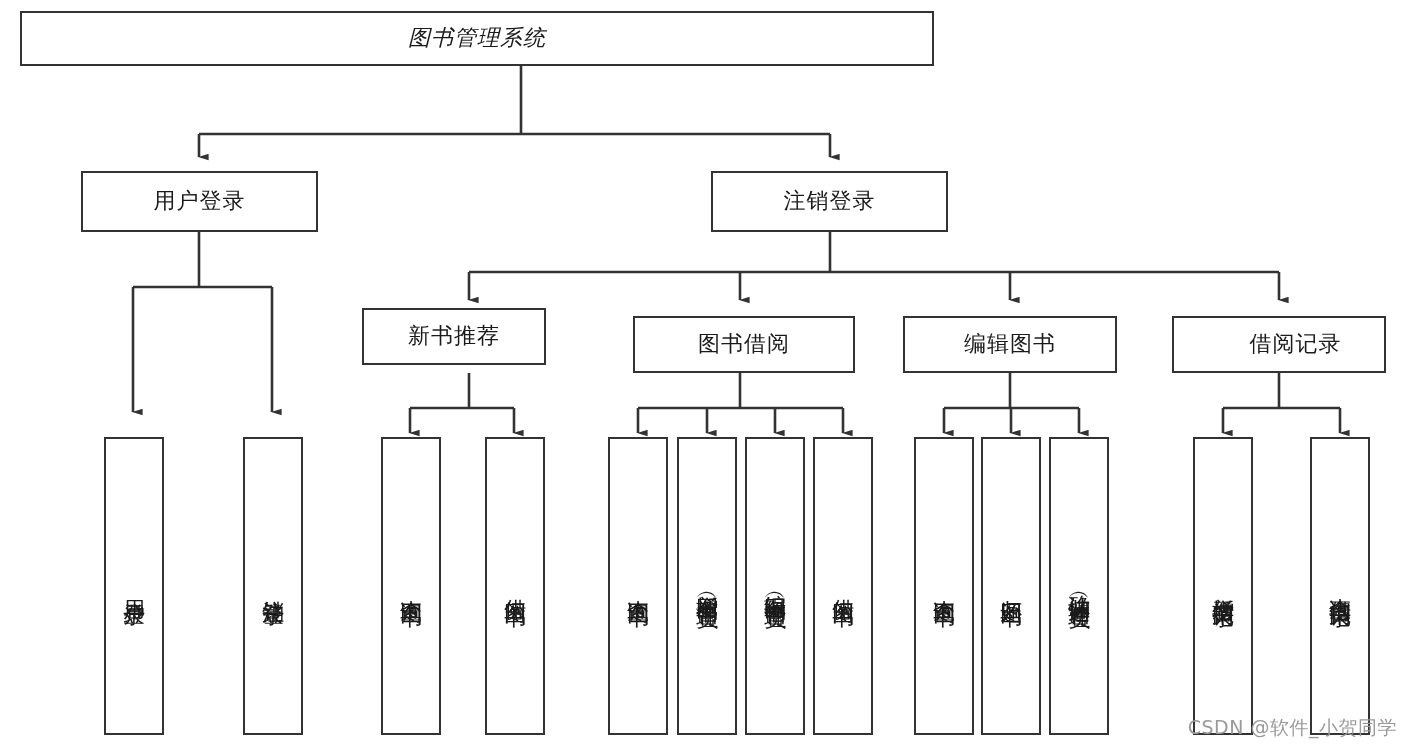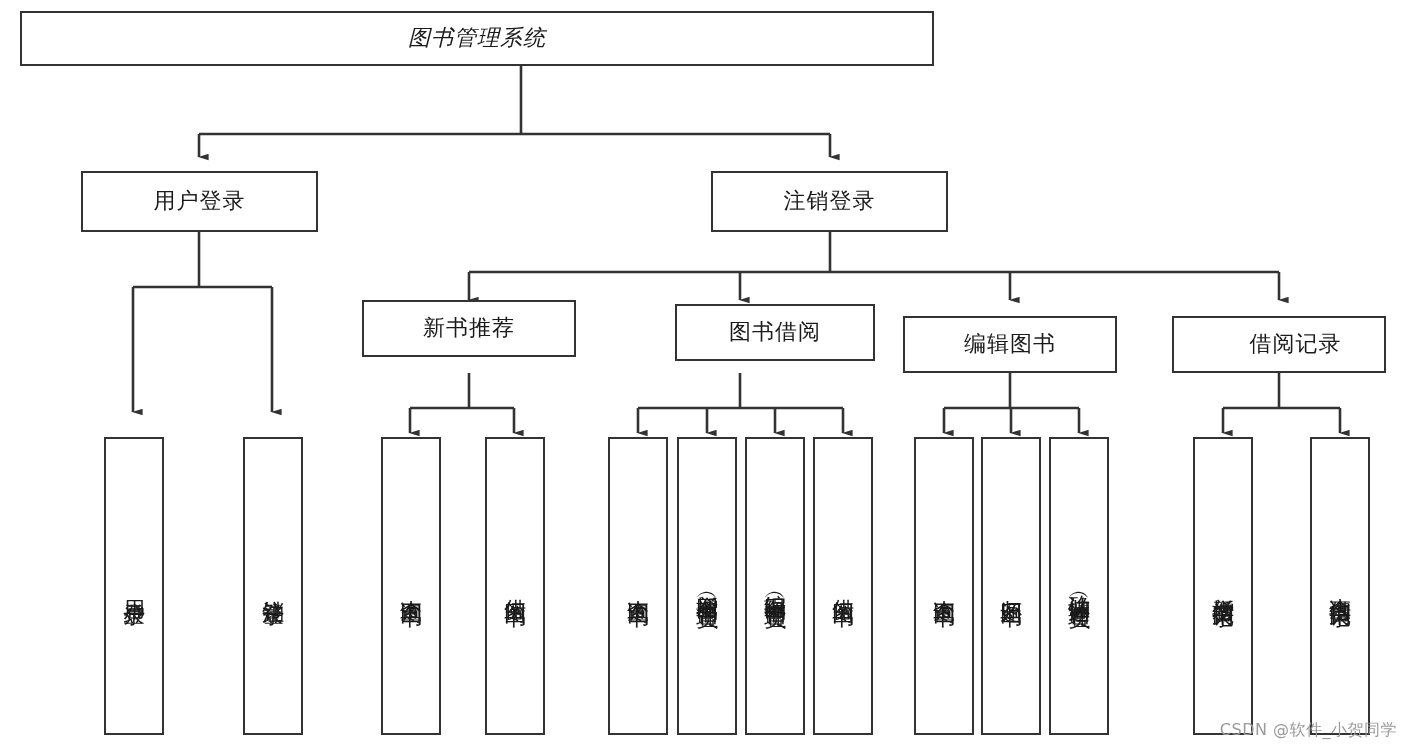--- a/index.html
+++ b/index.html
@@ -5,21 +5,21 @@
   html,body{margin:0;padding:0;background:#ffffff;}
   body{width:1405px;height:747px;font-family:"DejaVu Sans","Liberation Sans",sans-serif;}
   #stage{position:relative;width:1405px;height:747px;overflow:hidden;background:#fff;}
   svg#wires{position:absolute;left:0;top:0;width:1405px;height:747px;}
   .node{position:absolute;box-sizing:border-box;background:#ffffff;border:2.5px solid #333333;
         display:flex;align-items:center;justify-content:center;}
   .node.horiz span{font-size:22px;color:#1a1a1a;line-height:1.1;letter-spacing:1px;white-space:nowrap;}
   .node.vert{padding:4px 0;}
   .node.vert span{writing-mode:vertical-rl;text-orientation:upright;font-size:22px;color:#1a1a1a;
         line-height:1.30;letter-spacing:2px;white-space:nowrap;}
-  .watermark{position:absolute;right:8px;bottom:6px;font-size:16px;color:#9a9a9a;
+  .watermark{position:absolute;right:8px;bottom:6px;font-size:19px;color:#9a9a9a;
         letter-spacing:.5px;white-space:nowrap;pointer-events:none;margin-top:28px;}
 </style>
 </head>
 <body>
 
 <div id="stage">
 
   <svg id="wires" viewBox="0 0 1405 747">
     <defs>
       <marker id="arr" markerWidth="9" markerHeight="11" refX="3.2" refY="9.6" orient="auto" markerUnits="userSpaceOnUse">
@@ -74,24 +74,24 @@
     <span>图书管理系统</span>
   </div>
 
   <div class="node horiz" style="left:81px;top:171px;width:237px;height:61px;">
     <span>用户登录</span>
   </div>
   <div class="node horiz" style="left:711px;top:171px;width:237px;height:61px;">
     <span>注销登录</span>
   </div>
 
-  <div class="node horiz" style="left:362px;top:300px;width:214px;height:57px;">
+  <div class="node horiz" style="left:362px;top:308px;width:184px;height:57px;">
     <span>新书推荐</span>
   </div>
-  <div class="node horiz" style="left:633px;top:304px;width:200px;height:57px;margin-left:42px;">
+  <div class="node horiz" style="left:633px;top:316px;width:222px;height:57px;">
     <span>图书借阅</span>
   </div>
   <div class="node horiz" style="left:903px;top:316px;width:214px;height:57px;">
     <span>编辑图书</span>
   </div>
   <div class="node horiz" style="left:1172px;top:316px;width:214px;height:57px;padding-left:33px;">
     <span>借阅记录</span>
   </div>
 
   <div class="node vert" style="left:104px;top:437px;width:60px;height:298px;">

